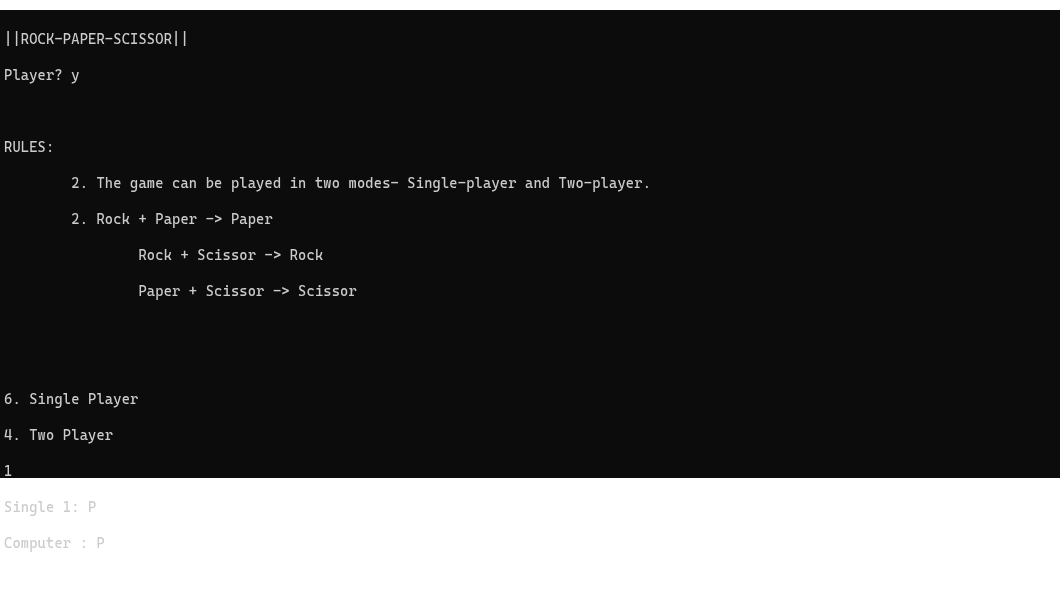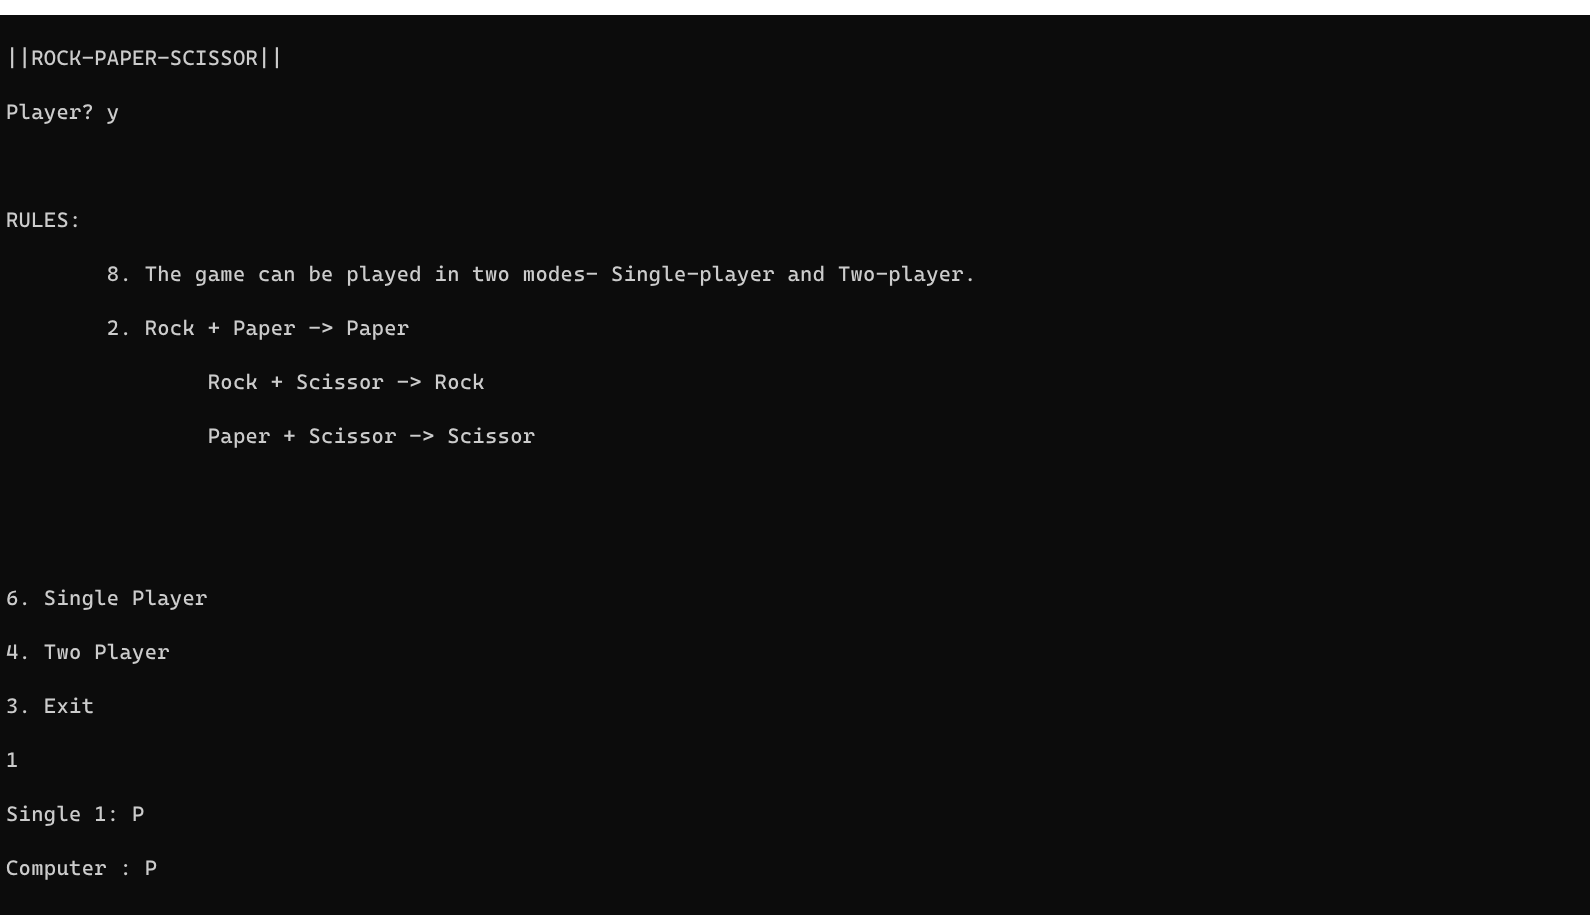--- a/index.html
+++ b/index.html
@@ -17,47 +17,46 @@
       height: 10px;
       background: #fff;
     }
     .terminal {
       background: #0c0c0c;
       color: #cccccc;
       font-family: "Cascadia Mono", "Consolas", "Courier New", monospace;
       font-size: 14px;
       line-height: 18px;
       padding: 2px 4px;
-      height: 600px;
+      height: 468px;
       white-space: pre;
       letter-spacing: 0.2px;
     }
     .line {
       display: block;
     }
   </style>
 </head>
 <body>
 
 <div class="title-bar"></div>
 
 <div class="terminal">
 <span class="line">||ROCK-PAPER-SCISSOR||</span>
 <span class="line">Player? y</span>
 <span class="line">&nbsp;</span>
 <span class="line">RULES:</span>
-<span class="line">        8. The game can be played in two modes- Single-player and Two-player.</span>
+<span class="line">        2. The game can be played in two modes- Single-player and Two-player.</span>
 <span class="line">        2. Rock + Paper -&gt; Paper</span>
 <span class="line">                Rock + Scissor -&gt; Rock</span>
 <span class="line">                Paper + Scissor -&gt; Scissor</span>
 <span class="line">&nbsp;</span>
 <span class="line">&nbsp;</span>
 <span class="line">6. Single Player</span>
 <span class="line">4. Two Player</span>
-<span class="line">3. Exit</span>
 <span class="line">1</span>
 <span class="line">Single 1: P</span>
 <span class="line">Computer : P</span>
 
 
 
 
 
 </div>
 

